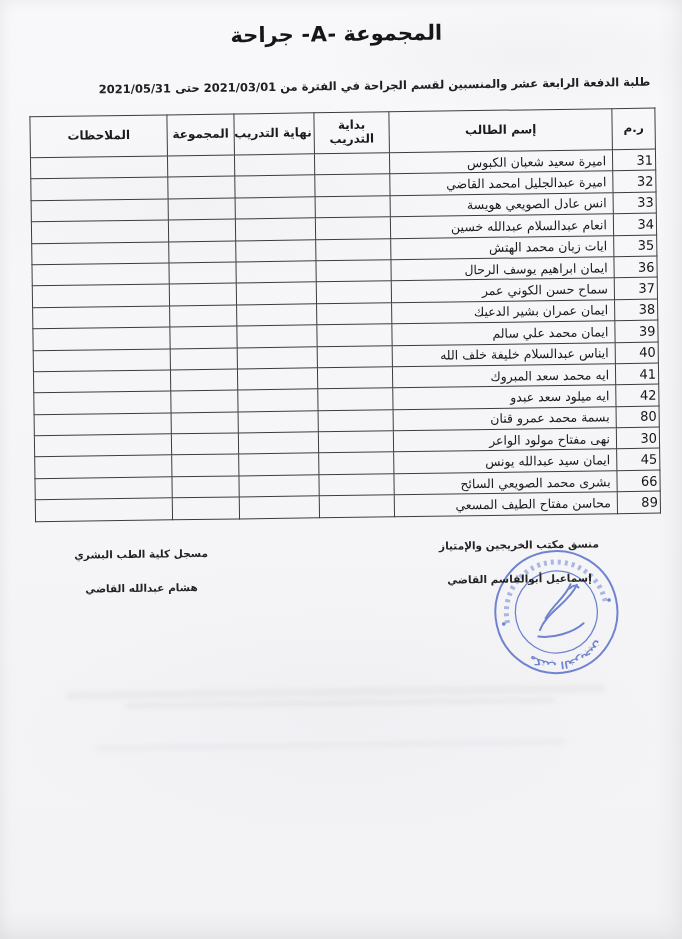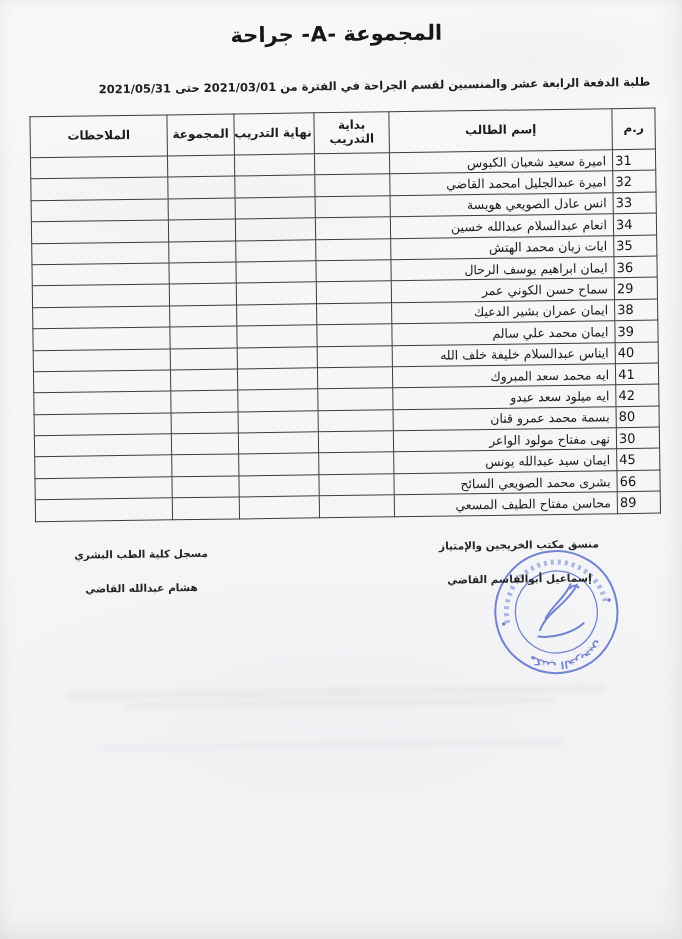--- a/index.html
+++ b/index.html
@@ -44,21 +44,21 @@
     border:1px solid #3d3d3d;
     overflow:hidden;white-space:nowrap;
   }
   thead th{
     height:40px;font-size:12px;font-weight:bold;color:#1b1b1b;
     text-align:center;vertical-align:middle;line-height:1.15;
     padding:0 2px;
   }
   th.wrap{white-space:normal;}
   tbody td{height:20.4px;font-size:12.5px;font-weight:normal;padding:0 2px;}
-  td.num{ text-align:left;font-size:13px;color:#141414;}
+  td.num{ text-align:right;font-size:13px;color:#141414;}
   td.name{text-align:right;padding-right:6px;color:#1a1a1a;}
   td.empty{background:transparent;}
   .sig{position:absolute;text-align:center;font-weight:bold;color:#242424;}
   .sig .sig-title{font-size:10.5px;}
   .sig .sig-name{font-size:10.5px;margin-top:22px;}
   .sig-right{top:541px;left:388px;width:255px;}
   .sig-left{top:545px;left:40px;width:195px;}
   .stamp{
     position:absolute;top:545px;left:482px;width:140px;height:140px;
     opacity:0.72;transform:rotate(-12deg);
@@ -145,21 +145,21 @@
             </tr>
             <tr>
               <td class="num">36</td>
               <td class="name">ايمان ابراهيم يوسف الرحال</td>
               <td class="empty"></td>
               <td class="empty"></td>
               <td class="empty"></td>
               <td class="empty"></td>
             </tr>
             <tr>
-              <td class="num">29</td>
+              <td class="num">37</td>
               <td class="name">سماح حسن الكوني عمر</td>
               <td class="empty"></td>
               <td class="empty"></td>
               <td class="empty"></td>
               <td class="empty"></td>
             </tr>
             <tr>
               <td class="num">38</td>
               <td class="name">ايمان عمران بشير الدعيك</td>
               <td class="empty"></td>

